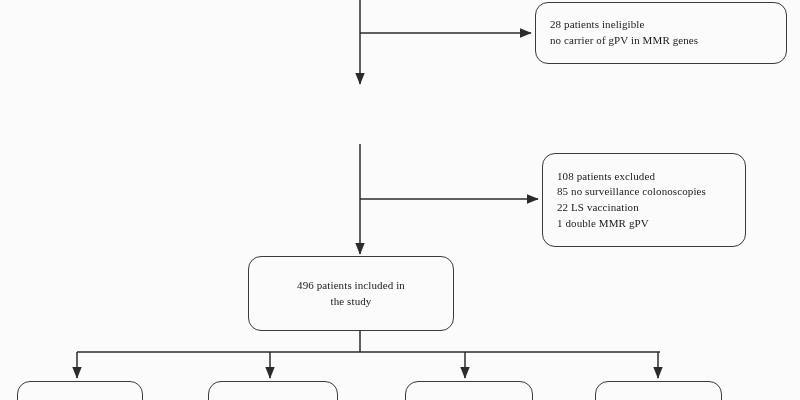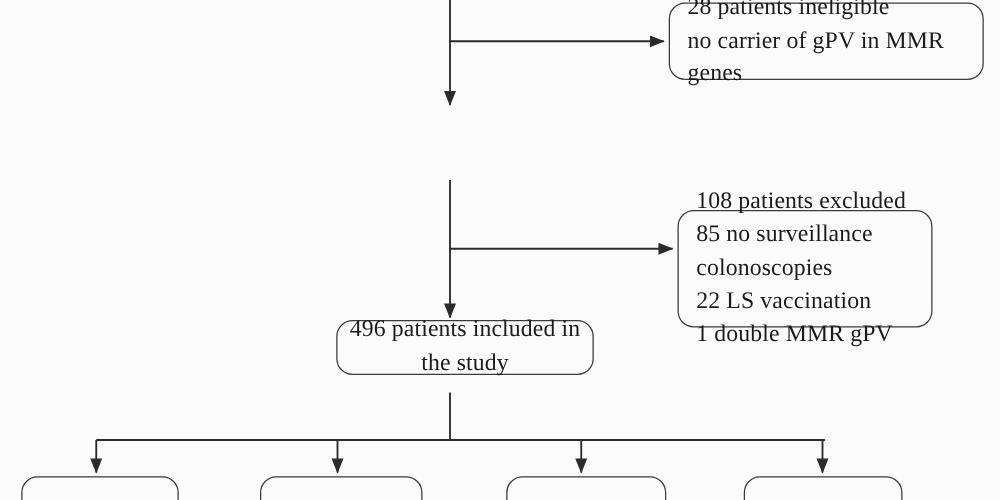--- a/index.html
+++ b/index.html
@@ -29,42 +29,42 @@
   .node {
     position: absolute;
     box-sizing: border-box;
     border: 1.3px solid #3a3a3a;
     border-radius: 13px;
     background: #fbfbfc;
     display: flex;
     align-items: center;
     justify-content: center;
     color: #1b1b1b;
-    font-size: 19px;
+    font-size: 11px;
     line-height: 1.42;
     letter-spacing: 0.1px;
   }
   .node .txt {
     display: block;
     white-space: pre-line;
   }
   .node.center .txt { text-align: center; }
   .node.side {
     justify-content: flex-start;
     padding-left: 14px;
   }
   .node.side .txt { text-align: left; }
 
   
   #box-carrier  { left: 263px; top: 86px;  width: 208px; height: 58px; }
-  #box-included { left: 269px; top: 256px; width: 206px; height: 44px; }
+  #box-included { left: 248px; top: 256px; width: 206px; height: 75px; }
 
   
   #box-ineligible { left: 535px; top: 2px;   width: 252px; height: 62px; }
-  #box-excluded   { left: 542px; top: 153px; width: 204px; height: 94px; margin-top: 15px; }
+  #box-excluded   { left: 542px; top: 153px; width: 204px; height: 94px; }
 
   
   #box-group-1 { left: 17px;  top: 381px; width: 126px; height: 50px; }
   #box-group-2 { left: 208px; top: 381px; width: 130px; height: 50px; }
   #box-group-3 { left: 405px; top: 381px; width: 128px; height: 50px; }
   #box-group-4 { left: 595px; top: 381px; width: 127px; height: 50px; }
 </style>
 </head>
 <body>
 

